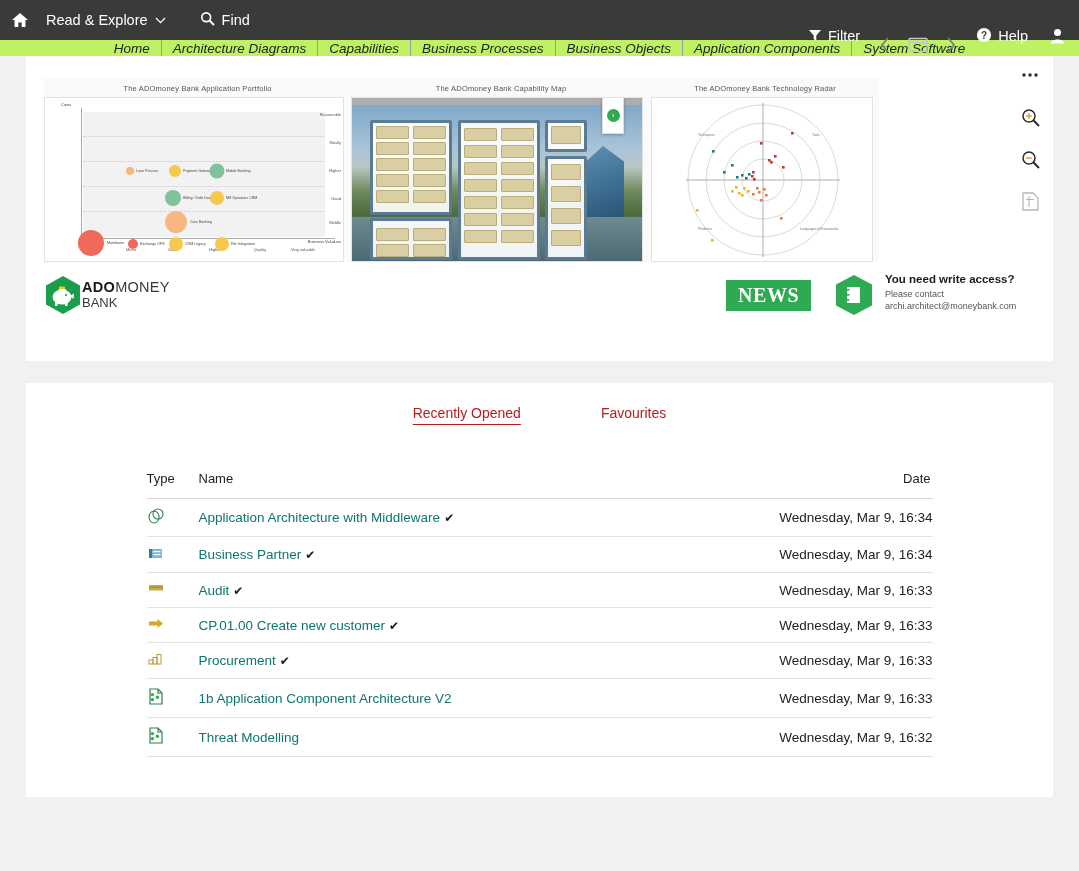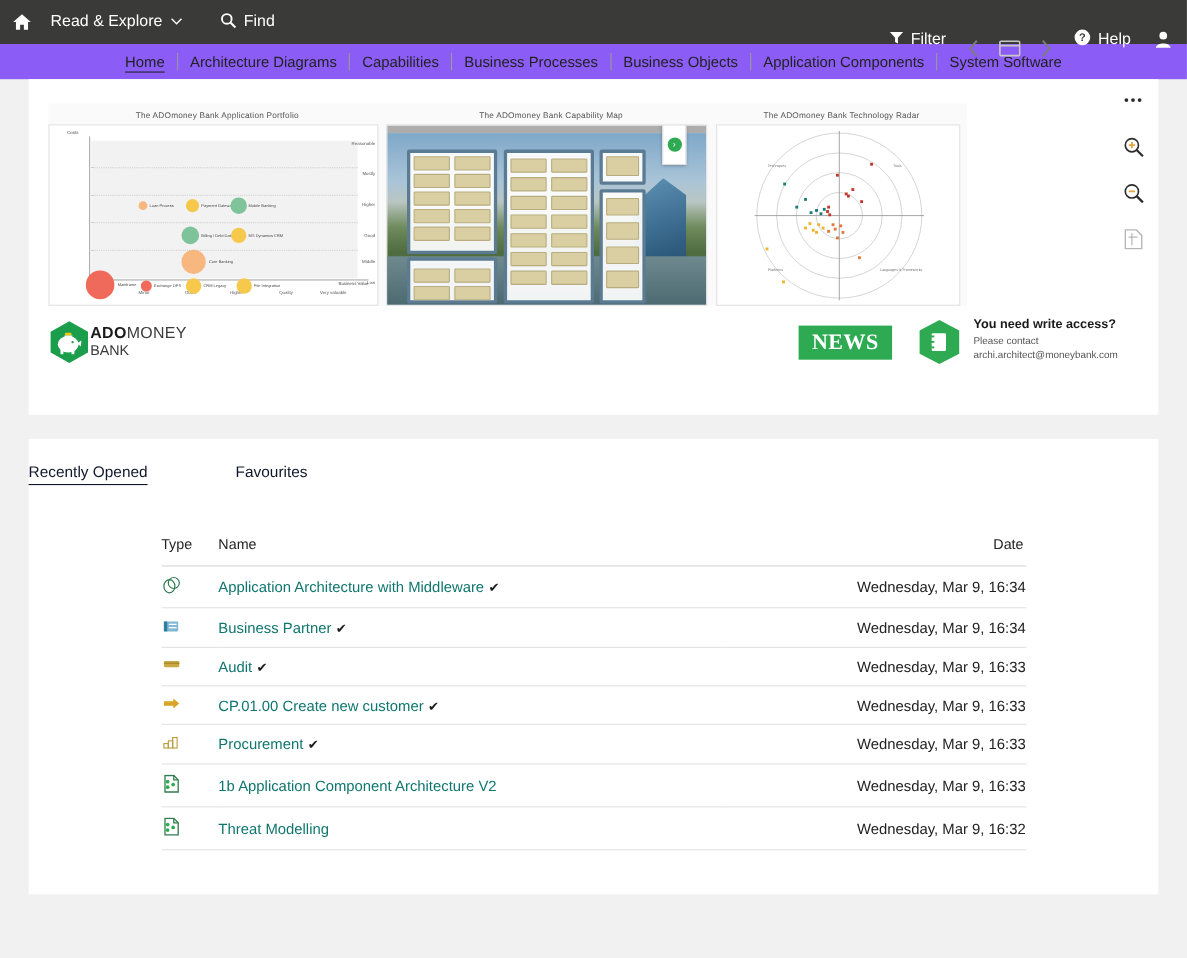--- a/index.html
+++ b/index.html
@@ -20,23 +20,23 @@
   .tb-item { display:flex; align-items:center; gap:7px; font-size:14.5px; color:#fff; cursor:pointer; }
   .tb-read { margin-left: 6px; }
   .tb-find { margin-left: 34px; }
   .tb-right { position:absolute; right: 8px; top:0; height:56px; display:flex; align-items:flex-end; gap:0px; }
   .tb-right .tb-btn { display:flex; align-items:center; gap:6px; padding: 0 11px; height:40px; font-size:14.5px; cursor:pointer; }
   .chev { color:#7c7c7a; font-size:20px; padding:0 9px; cursor:pointer; line-height:1; }
   .caret { font-size: 11px; display:inline-block; }
 
   
   .navbar {
-    height: 32px; background: #8b5cf6;
+    height: 16px; background: #bef264;
     display:flex; align-items:center; justify-content:center;
-    font-size: 13.5px; color: #222;
+    font-size: 13.5px; color: #222; font-style: italic;
   }
   .navbar .nav-item { padding: 0 11px; cursor:pointer; white-space:nowrap; }
   .navbar .nav-item.active { text-decoration: underline; text-underline-offset: 4px; }
   .navbar .nav-sep { width:1px; height:16px; background:#9a9a9a; }
 
   
   .content { padding: 0 26px; }
 
   .panel { background:#fff; }
 
@@ -119,21 +119,21 @@
     background:#2eab52; color:#fff; font-weight:bold; font-size: 20px;
     padding: 4px 12px; letter-spacing:.5px; font-family:"Liberation Serif", serif;
   }
   .wa-card { display:flex; align-items:flex-start; background:#fff; margin-left: 22px; }
   .wa-hex { width:42px; height:44px; position:relative; flex:none; margin-right: 10px; }
   .wa-title { font-size: 11.5px; font-weight:bold; color:#1a1a1a; margin-bottom:3px; }
   .wa-body { font-size: 9px; color:#555; line-height:1.35; max-width: 150px; }
 
   
   .recent { margin-top: 22px; padding: 22px 0 40px 0; min-height: 405px; }
-  .rtabs { display:flex; justify-content:flex-start; gap: 80px; font-size:14px; color:#0f172a; }
+  .rtabs { display:flex; justify-content:center; gap: 80px; font-size:14px; color:#b91c1c; }
   .rtab { padding-bottom: 6px; cursor:pointer; }
   .rtab.active { text-decoration: underline; text-underline-offset: 6px; }
 
   table.rtable { width: 786px; margin: 44px auto 0; border-collapse: collapse; }
   table.rtable th {
     font-size: 13px; font-weight: normal; color:#222; text-align:left;
     padding: 0 0 12px 0; border-bottom: 1px solid #d5d5d5;
   }
   table.rtable th.c-date { text-align: right; padding-right: 2px; }
   table.rtable td {

